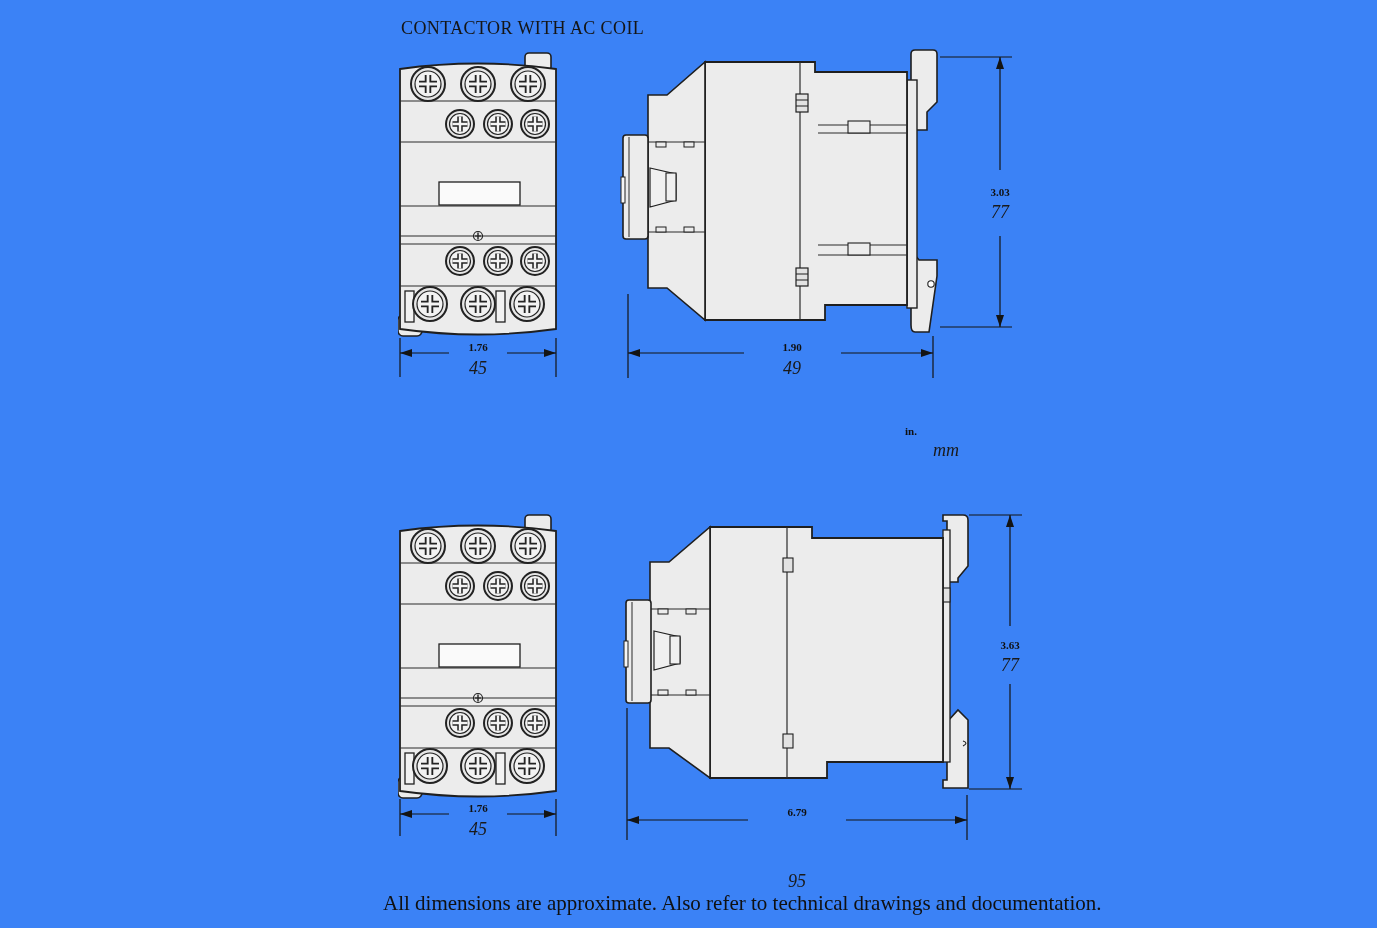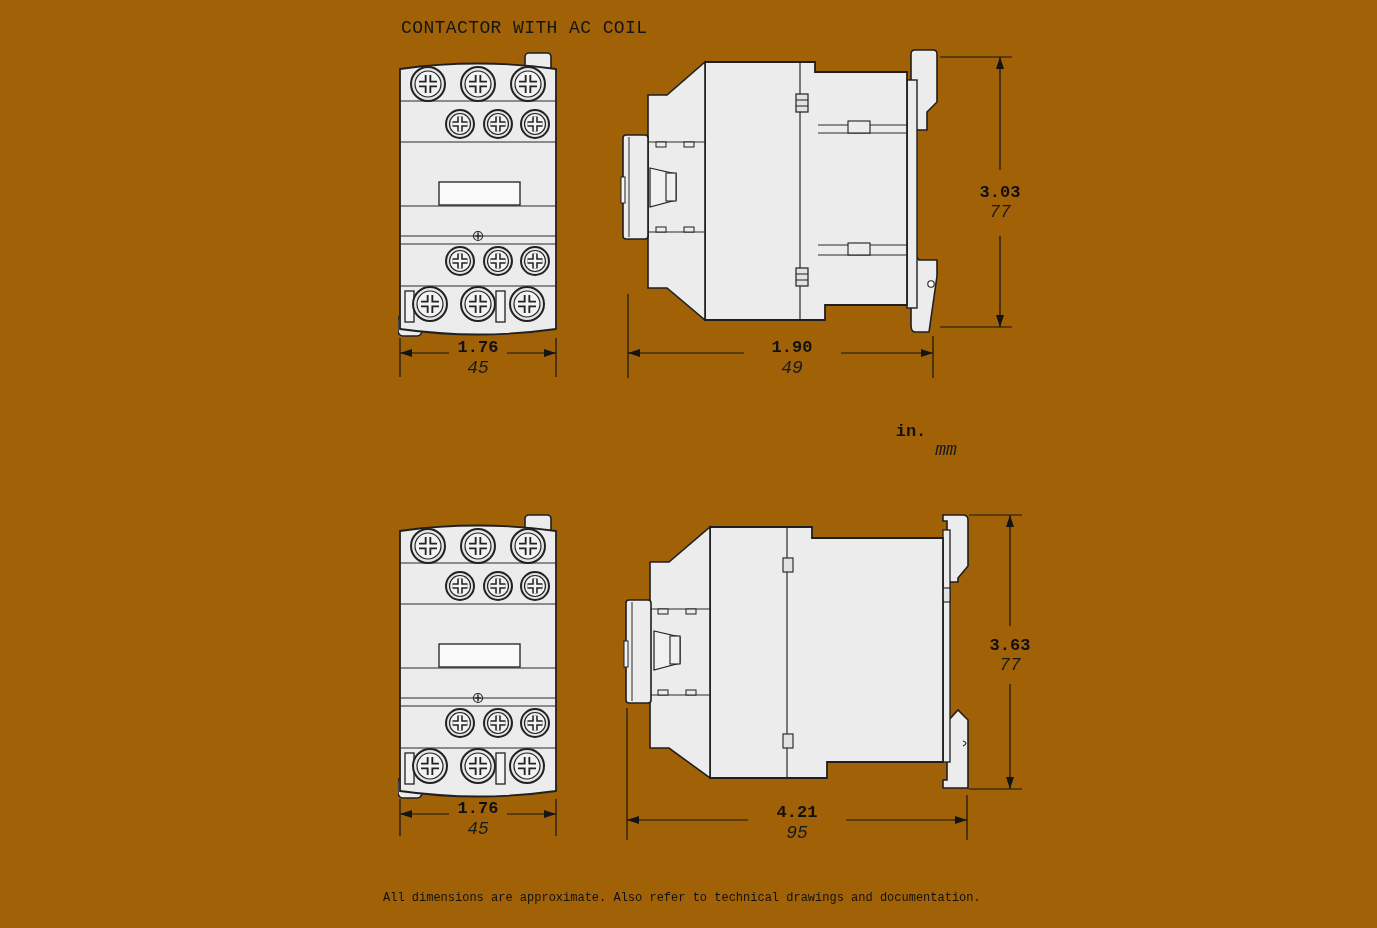--- a/index.html
+++ b/index.html
@@ -1,32 +1,32 @@
 <!DOCTYPE html>
 <html><head>
 <meta charset="utf-8">
 <style>
   html,body{margin:0;padding:0;background:#fff;}
   #canvas{
-    position:relative;width:1377px;height:928px;background:#a16207;
-    font-family:Liberation Mono, monospace;color:#111;overflow:hidden;
+    position:relative;width:1377px;height:928px;background:#3b82f6;
+    font-family:Liberation Serif, serif;color:#111;overflow:hidden;
   }
   .abs{position:absolute;}
   .section-title{
     font-size:18px;letter-spacing:.4px;color:#151515;white-space:nowrap;
   }
   .dim-in{
-    font-size:17px;font-weight:bold;color:#101010;white-space:nowrap;
+    font-size:11px;font-weight:bold;color:#101010;white-space:nowrap;
     transform:translate(-50%,-50%);
   }
   .dim-mm{
     font-size:18px;font-style:italic;color:#1a1a1a;white-space:nowrap;
     transform:translate(-50%,-50%);
   }
-  .footer-note{font-size:12px;color:#101010;white-space:nowrap;}
+  .footer-note{font-size:21px;color:#101010;white-space:nowrap;}
   svg{display:block;}
 </style>
 </head>
 <body>
 
 <div id="canvas">
 
   <div class="abs section-title" style="left:401px;top:18px">CONTACTOR WITH AC COIL</div>
 
   <svg class="abs" style="left:398px;top:52px" width="160" height="286" viewBox="0 0 160 286">
@@ -220,22 +220,22 @@
 
   <div class="abs dim-in" style="left:792px;top:347px">1.90</div>
   <div class="abs dim-mm" style="left:792px;top:368px">49</div>
 
   <div class="abs dim-in" style="left:1000px;top:192px">3.03</div>
   <div class="abs dim-mm" style="left:1000px;top:212px">77</div>
 
   <div class="abs dim-in" style="left:478px;top:808px">1.76</div>
   <div class="abs dim-mm" style="left:478px;top:829px">45</div>
 
-  <div class="abs dim-in" style="left:797px;top:812px">4.21</div>
-  <div class="abs dim-mm" style="left:797px;top:833px">95</div>
+  <div class="abs dim-in" style="left:797px;top:812px">6.79</div>
+  <div class="abs dim-mm" style="left:797px;top:881px">95</div>
 
   <div class="abs dim-in" style="left:1010px;top:645px">3.63</div>
   <div class="abs dim-mm" style="left:1010px;top:665px">77</div>
 
   <div class="abs dim-in" style="left:911px;top:431px">in.</div>
   <div class="abs dim-mm" style="left:946px;top:450px">mm</div>
 
   <div class="abs footer-note" style="left:383px;top:891px">All dimensions are approximate.  Also refer to technical drawings and documentation.</div>
 
 </div>

